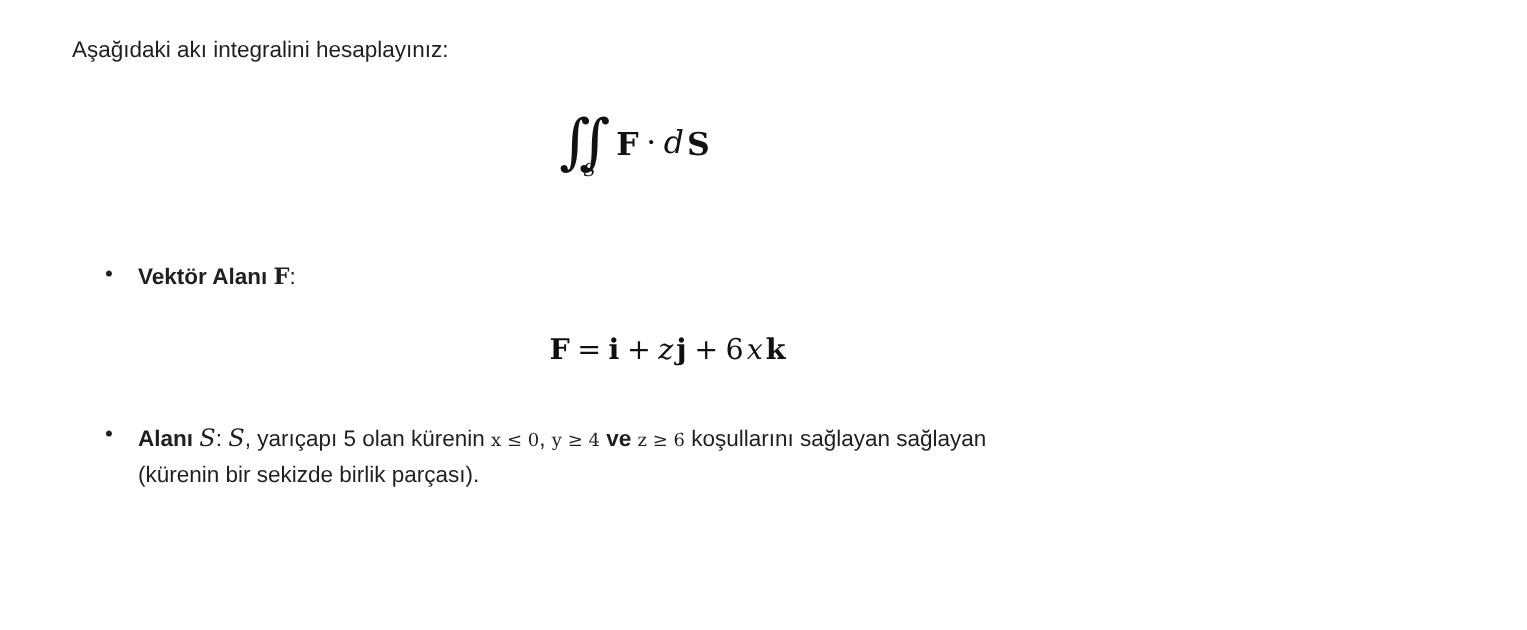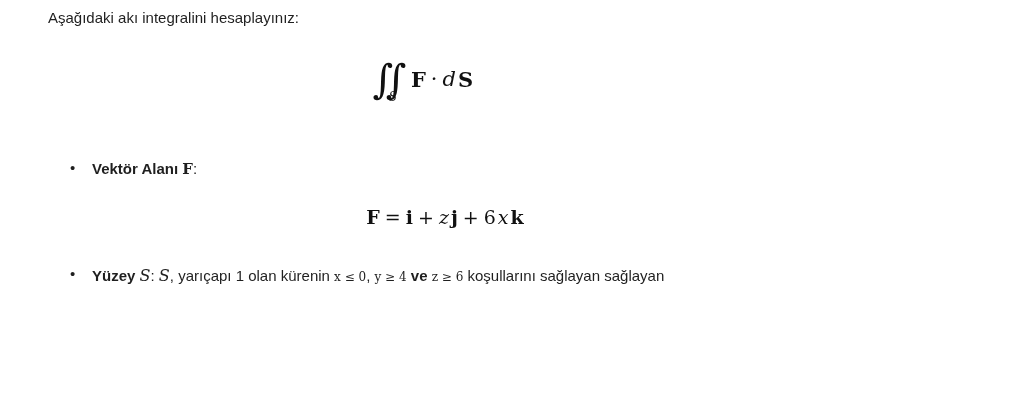--- a/index.html
+++ b/index.html
@@ -8,21 +8,21 @@
     background: #ffffff;
   }
   body {
     width: 1018px;
     height: 420px;
     font-family: "Liberation Sans", sans-serif;
     color: #1a1a1a;
     overflow: hidden;
   }
   .page {
-    padding: 6px 48px 0 48px;
+    padding: 22px 48px 0 48px;
     box-sizing: border-box;
     width: 846px;
   }
   .para {
     font-size: 15px;
     line-height: 1.55;
     margin: 0 0 0 0;
     color: #1f1f1f;
   }
   .spacer-lg { height: 34px; }
@@ -161,19 +161,20 @@
           <span class="mn" style="font-size:19px;">6</span>
             <span class="it">x</span>
             <span class="bf">k</span>
         </span>
       </div>
 
       <div class="spacer-sm"></div>
     </li>
 
     <li>
-      <span class="b">Yüzey</span><span>&nbsp;</span><span class="mi">S</span><span>: </span><span class="mi">S</span><span>, yarıçapı 1 olan kürenin </span><span class="inline-math">x ≤ 0</span><span>, </span><span class="inline-math">y ≥ 4</span><span class="b"> ve </span><span class="inline-math">z ≥ 6</span><span> koşullarını sağlayan sağlayan</span>
+      <span class="b">Alanı</span><span>&nbsp;</span><span class="mi">S</span><span>: </span><span class="mi">S</span><span>, yarıçapı 5 olan kürenin </span><span class="inline-math">x ≤ 0</span><span>, </span><span class="inline-math">y ≥ 4</span><span class="b"> ve </span><span class="inline-math">z ≥ 6</span><span> koşullarını sağlayan sağlayan</span>
+      <span class="li-line2">(kürenin bir sekizde birlik parçası).</span>
     </li>
 
 
   </ul>
 
 </div>
 
 </body></html>

